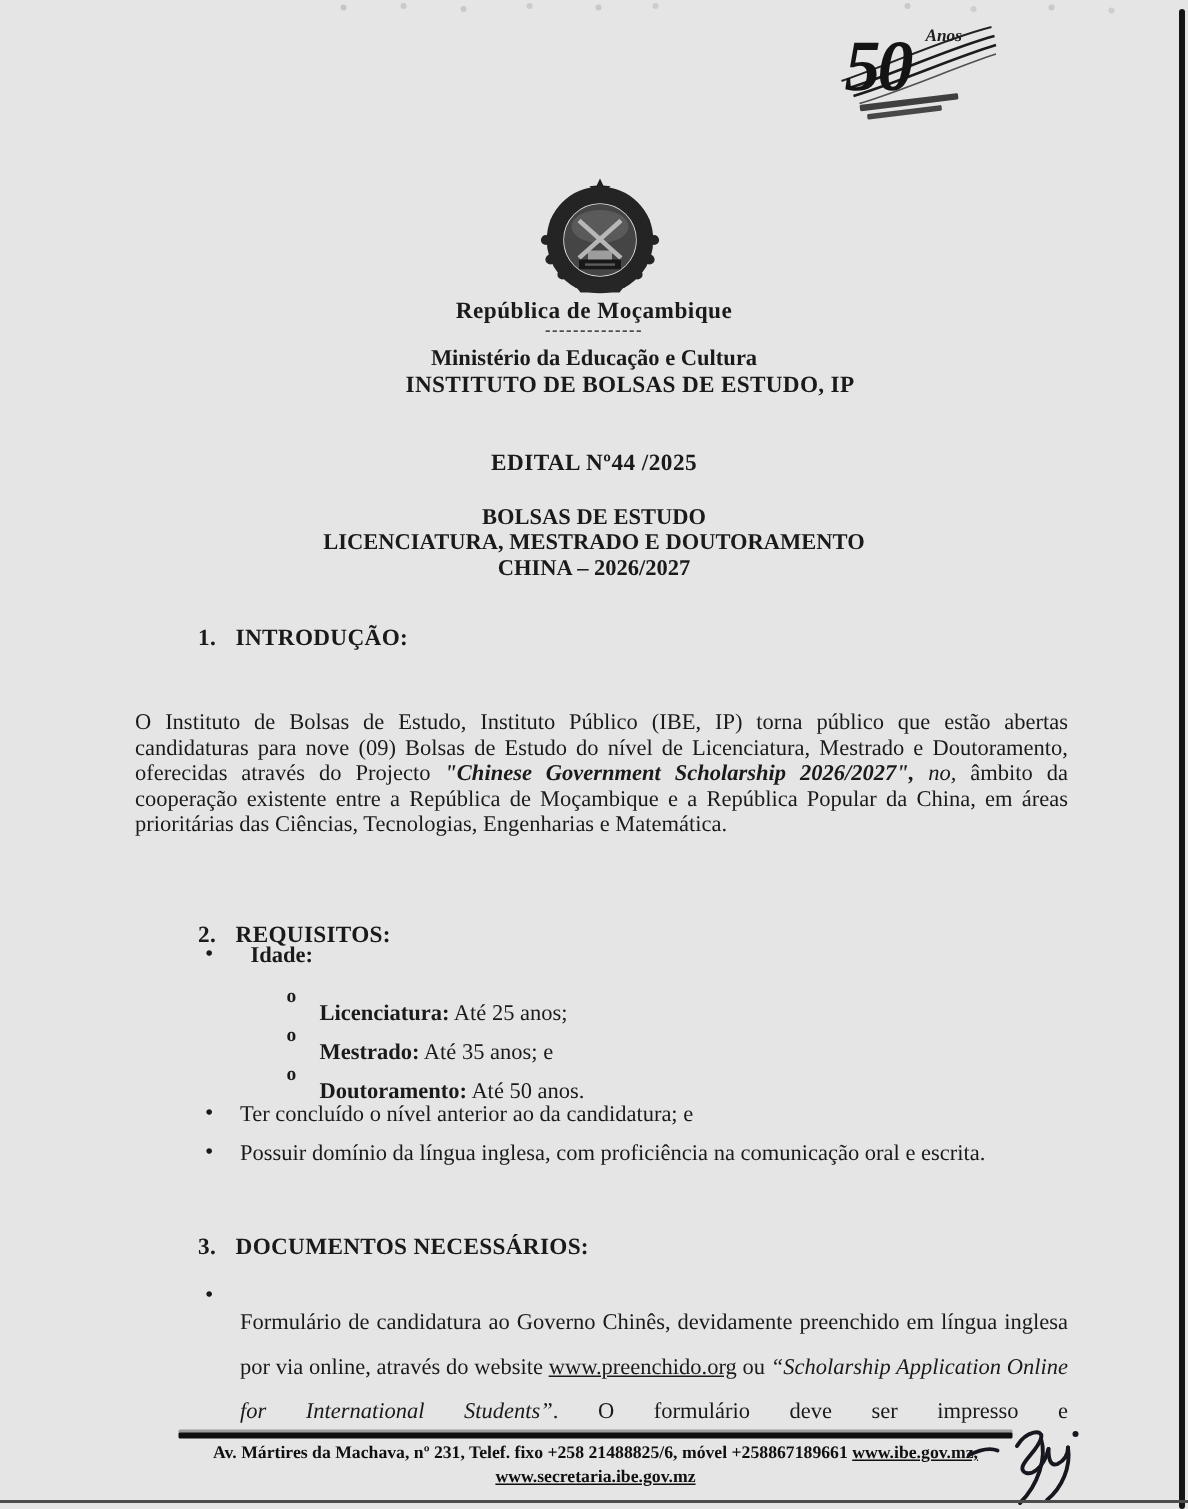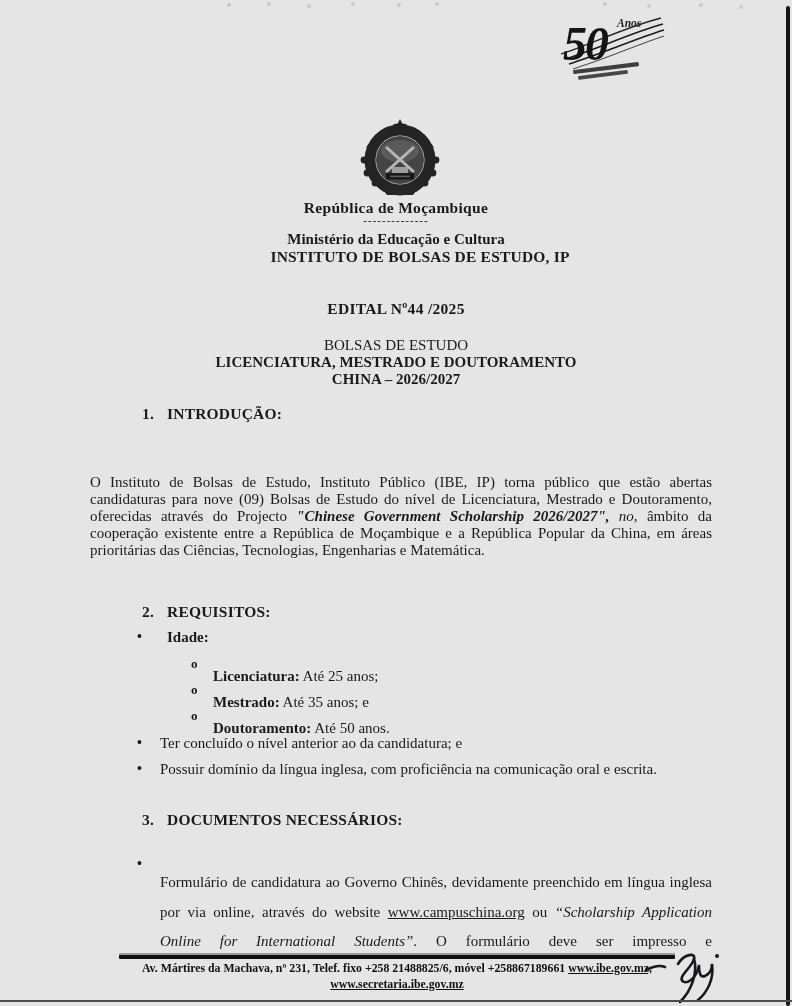--- a/index.html
+++ b/index.html
@@ -11,24 +11,24 @@
   .abs{position:absolute;}
   .c{position:absolute;left:0;width:792px;text-align:center;}
   .ital{font-style:italic;}
   .bolditalic{font-weight:700;font-style:italic;}
   .u{text-decoration:underline;}
   .republica{top:199px;font-size:15.5px;font-weight:700;letter-spacing:.3px;}
   .dots{top:214px;font-size:11px;font-weight:700;letter-spacing:1px;color:#2a2a2a;}
   .ministerio{top:231px;font-size:15px;font-weight:600;}
   .instituto{top:248px;font-size:15.5px;font-weight:700;letter-spacing:.2px;padding-left:24px;}
   .edital{top:300px;font-size:15.5px;font-weight:700;letter-spacing:.3px;}
-  .t1{top:337px;font-size:15px;font-weight:400;}
+  .t1{top:337px;font-size:15px;font-weight:700;}
   .t2{top:354px;font-size:15px;font-weight:700;}
   .t3{top:371px;font-size:15px;font-weight:700;}
-  .sechead{position:absolute;left:142px;font-size:15.5px;font-weight:700;letter-spacing:.2px;}
+  .sechead{position:absolute;left:132px;font-size:15.5px;font-weight:700;letter-spacing:.2px;margin-top:12px;}
   .sechead .num{display:inline-block;margin-right:13px;}
   .h1{top:405px;}
   .h2{top:603px;}
   .h3{top:811px;}
   .para1{
     position:absolute;left:90px;top:459px;width:622px;
     font-size:15px;line-height:17px;text-align:justify;
   }
   .bulletrow{position:absolute;font-size:15px;}
   .bullet-glyph{position:absolute;left:137px;font-size:14px;font-weight:700;}
@@ -158,21 +158,21 @@
   <div class="bulletrow b2">
     <span class="bullet-glyph">•</span>
     <span class="btext">Possuir domínio da língua inglesa, com proficiência na comunicação oral e escrita.</span>
   </div>
 
   <div class="sechead h3">
     <span class="num">3.</span><span>DOCUMENTOS NECESSÁRIOS:</span>
   </div>
 
   <span class="bullet-glyph doc-bullet">•</span>
-  <p class="docp"><span>Formulário de candidatura ao Governo Chinês, devidamente preenchido em língua inglesa por via online, através do website </span><span class="u">www.campuschina.org</span><span> ou </span><span class="ital">“Scholarship Application Online for International Students”</span><span>. O formulário deve ser impresso e</span></p>
+  <p class="docp"><span>Formulário de candidatura ao Governo Chinês, devidamente preenchido em língua inglesa por via online, através do website </span><span class="u">www.preenchido.org</span><span> ou </span><span class="ital">“Scholarship Application Online for International Students”</span><span>. O formulário deve ser impresso e</span></p>
 
   <div class="footrule"></div>
   <div class="footer"><span>Av. Mártires da Machava, nº 231, Telef. fixo +258 21488825/6, móvel +258867189661 </span><span class="u">www.ibe.gov.mz,</span><br><span class="u">www.secretaria.ibe.gov.mz</span></div>
 
   <div class="abs signature">
     <svg width="95" height="64" viewBox="0 0 95 64">
       <g stroke="#17171f" stroke-width="2.6" fill="none" stroke-linecap="round">
         <path d="M6 28 C14 24 20 23 25 25"></path>
         <path d="M38 22 C44 12 56 10 54 17 C52 24 44 30 42 35 C40 40 46 42 51 38 C56 34 58 28 59 24"></path>
         <path d="M59 24 C59 30 60 36 65 34 C69 32 72 28 72 23"></path>

